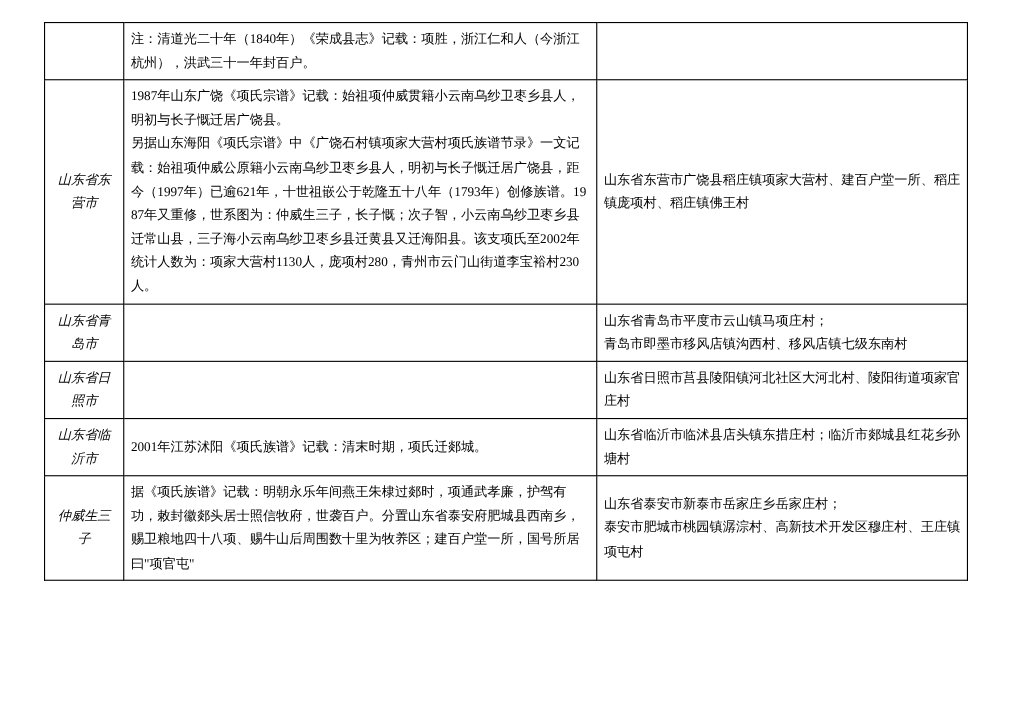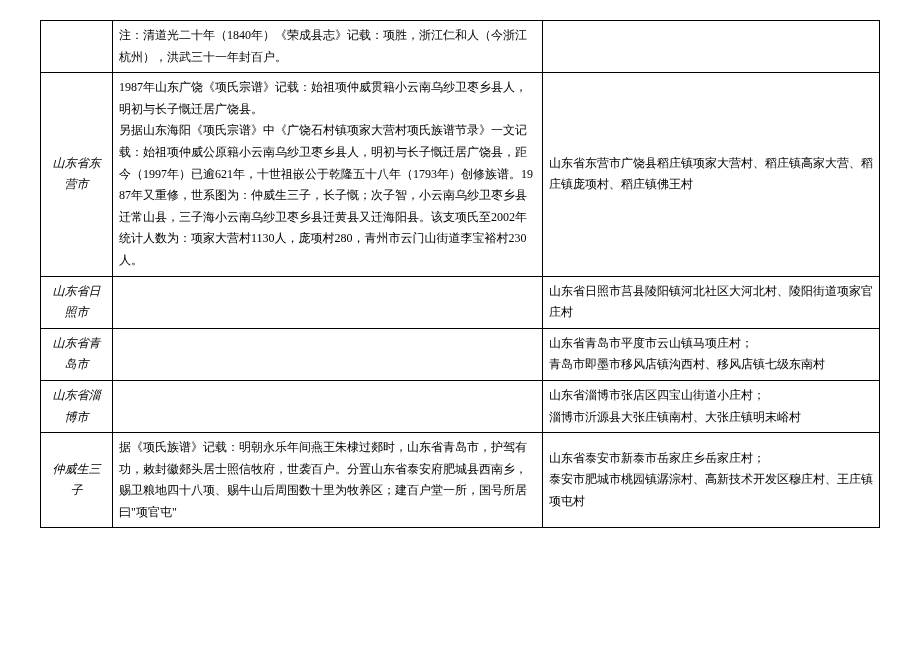--- a/index.html
+++ b/index.html
@@ -53,36 +53,36 @@
   </colgroup>
   <tbody>
     <tr>
       <td class="col-region"></td>
       <td class="col-history">注：清道光二十年（1840年）《荣成县志》记载：项胜，浙江仁和人（今浙江杭州），洪武三十一年封百户。</td>
       <td class="col-villages"></td>
     </tr>
     <tr>
       <td class="col-region">山东省东营市</td>
       <td class="col-history">1987年山东广饶《项氏宗谱》记载：始祖项仲威贯籍小云南乌纱卫枣乡县人，明初与长子慨迁居广饶县。<br>另据山东海阳《项氏宗谱》中《广饶石村镇项家大营村项氏族谱节录》一文记载：始祖项仲威公原籍小云南乌纱卫枣乡县人，明初与长子慨迁居广饶县，距今（1997年）已逾621年，十世祖嵌公于乾隆五十八年（1793年）创修族谱。1987年又重修，世系图为：仲威生三子，长子慨；次子智，小云南乌纱卫枣乡县迁常山县，三子海小云南乌纱卫枣乡县迁黄县又迁海阳县。该支项氏至2002年统计人数为：项家大营村1130人，庞项村280，青州市云门山街道李宝裕村230人。</td>
-      <td class="col-villages">山东省东营市广饶县稻庄镇项家大营村、稻庄镇高家大营、稻庄镇庞项村、稻庄镇佛王村</td>
+      <td class="col-villages">山东省东营市广饶县稻庄镇项家大营村、建百户堂一所、稻庄镇庞项村、稻庄镇佛王村</td>
+    </tr>
+    <tr>
+      <td class="col-region">山东省青岛市</td>
+      <td class="col-history"></td>
+      <td class="col-villages">山东省青岛市平度市云山镇马项庄村；<br>青岛市即墨市移风店镇沟西村、移风店镇七级东南村</td>
     </tr>
     <tr>
       <td class="col-region">山东省日照市</td>
       <td class="col-history"></td>
       <td class="col-villages">山东省日照市莒县陵阳镇河北社区大河北村、陵阳街道项家官庄村</td>
     </tr>
     <tr>
-      <td class="col-region">山东省青岛市</td>
-      <td class="col-history"></td>
-      <td class="col-villages">山东省青岛市平度市云山镇马项庄村；<br>青岛市即墨市移风店镇沟西村、移风店镇七级东南村</td>
-    </tr>
-    <tr>
-      <td class="col-region">山东省淄博市</td>
-      <td class="col-history"></td>
-      <td class="col-villages">山东省淄博市张店区四宝山街道小庄村；<br>淄博市沂源县大张庄镇南村、大张庄镇明末峪村</td>
+      <td class="col-region">山东省临沂市</td>
+      <td class="col-history">2001年江苏沭阳《项氏族谱》记载：清末时期，项氏迁郯城。</td>
+      <td class="col-villages">山东省临沂市临沭县店头镇东措庄村；临沂市郯城县红花乡孙塘村</td>
     </tr>
     <tr>
       <td class="col-region">仲威生三子</td>
-      <td class="col-history">据《项氏族谱》记载：明朝永乐年间燕王朱棣过郯时，山东省青岛市，护驾有功，敕封徽郯头居士照信牧府，世袭百户。分置山东省泰安府肥城县西南乡，赐卫粮地四十八项、赐牛山后周围数十里为牧养区；建百户堂一所，国号所居曰"项官屯"</td>
+      <td class="col-history">据《项氏族谱》记载：明朝永乐年间燕王朱棣过郯时，项通武孝廉，护驾有功，敕封徽郯头居士照信牧府，世袭百户。分置山东省泰安府肥城县西南乡，赐卫粮地四十八项、赐牛山后周围数十里为牧养区；建百户堂一所，国号所居曰"项官屯"</td>
       <td class="col-villages">山东省泰安市新泰市岳家庄乡岳家庄村；<br>泰安市肥城市桃园镇潺淙村、高新技术开发区穆庄村、王庄镇项屯村</td>
     </tr>
   </tbody>
 </table>
 
 </body></html>

